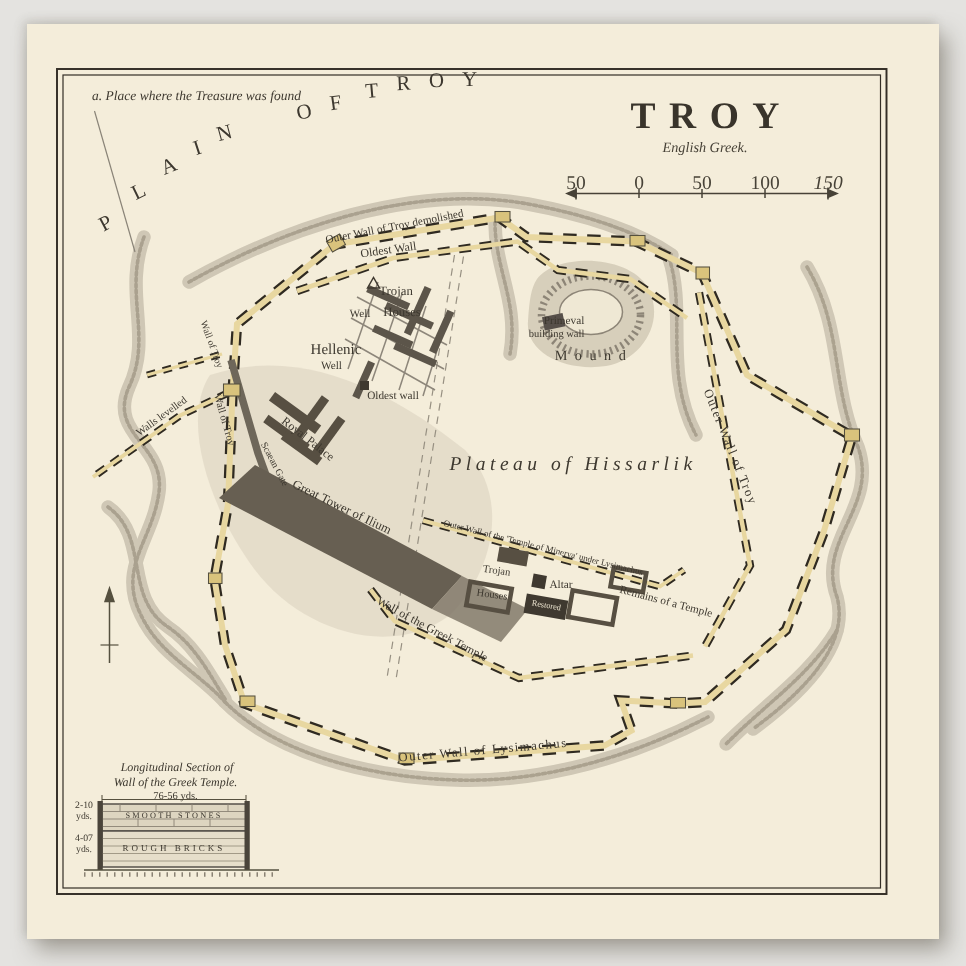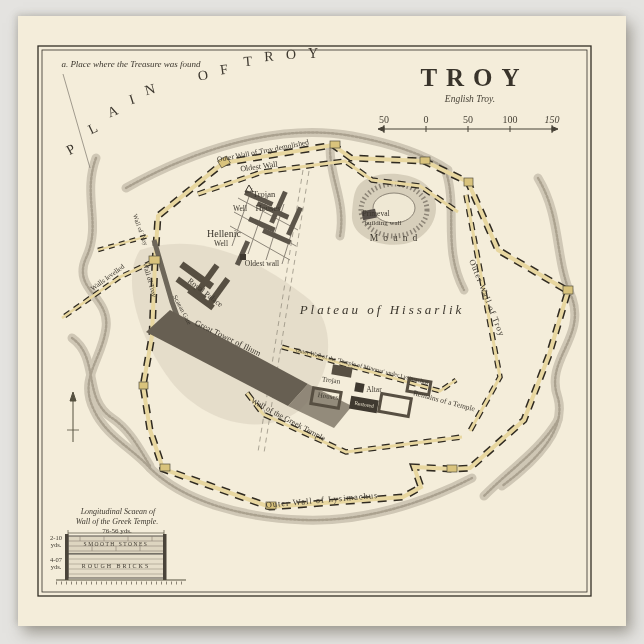--- a/index.html
+++ b/index.html
@@ -19,21 +19,21 @@
   .lbl{
     position:absolute;white-space:nowrap;color:#3d382f;
     font-family:"Liberation Serif", serif;line-height:1;
     transform-origin:center center;
   }
   .title-block{position:absolute;left:360px;top:64px;width:220px;text-align:center;color:#39342b;}
   .t-main{font-size:25px;font-weight:bold;letter-spacing:9px;text-indent:9px;}
   .t-sub{font-size:8.5px;letter-spacing:.6px;margin-top:4px;color:#474237;}
   .t-feet{font-size:9.5px;font-style:italic;margin-top:2px;color:#474237;}
   #scale-ticks{position:absolute;left:360px;top:114px;width:220px;height:12px;}
-  #scale-ticks span{position:absolute;font-size:10px;color:#474237;transform:translateX(-50%);}
+  #scale-ticks span{position:absolute;font-size:13px;color:#474237;transform:translateX(-50%);}
 </style>
 </head>
 <body>
 
 <div id="page">
   <div class="poster"></div>
 
   <svg class="map" viewBox="0 0 644 644">
 
     <g fill="none" stroke-linecap="round">
@@ -191,21 +191,21 @@
     </g>
 
     <g fill="none" stroke="#332e26">
       <rect x="38" y="46" width="553" height="550" stroke-width="1.3"></rect>
       <rect x="42" y="50" width="545" height="542" stroke-width=".8"></rect>
     </g>
   </svg>
 
   <div class="title-block">
     <div class="t-main">TROY</div>
-    <div class="t-feet">English Troy.</div>
+    <div class="t-feet">English Greek.</div>
   </div>
   <div id="scale-ticks">
       <span style="left: 24px; top: 0px;">50</span>
       <span style="left: 66px; top: 0px;">0</span>
       <span style="left: 108px; top: 0px;">50</span>
       <span style="left: 150px; top: 0px;">100</span>
       <span style="left: 192px; top: 0px; font-style: italic;">150</span>
     </div>
 
   <div id="label-layer">
@@ -222,40 +222,40 @@
       <div class="lbl" style="left: 291px; top: 55px; font-size: 14px; transform: translate(-50%, -50%) rotate(-1deg);">O</div>
       <div class="lbl" style="left: 313px; top: 54px; font-size: 14px; transform: translate(-50%, -50%) rotate(0deg);">Y</div>
       <div class="lbl" style="left: 263px; top: 151px; font-size: 7.5px; transform: translate(-50%, -50%) rotate(-11deg);">Outer Wall of Troy demolished</div>
       <div class="lbl" style="left: 259px; top: 167px; font-size: 8px; transform: translate(-50%, -50%) rotate(-8deg);">Oldest Wall</div>
       <div class="lbl" style="left: 264px; top: 194px; font-size: 8.5px; transform: translate(-50%, -50%) rotate(0deg);">Trojan</div>
       <div class="lbl" style="left: 240px; top: 209px; font-size: 7.5px; transform: translate(-50%, -50%) rotate(0deg);">Well</div>
       <div class="lbl" style="left: 268px; top: 208px; font-size: 8.5px; transform: translate(-50%, -50%) rotate(0deg);">Houses</div>
       <div class="lbl" style="left: 224px; top: 234px; font-size: 10px; transform: translate(-50%, -50%) rotate(0deg);">Hellenic</div>
       <div class="lbl" style="left: 221px; top: 244px; font-size: 7.5px; transform: translate(-50%, -50%) rotate(0deg);">Well</div>
       <div class="lbl" style="left: 376px; top: 214px; font-size: 7.5px; transform: translate(-50%, -50%) rotate(0deg);">Primeval</div>
-      <div class="lbl" style="left: 371px; top: 223px; font-size: 7px; transform: translate(-50%, -50%) rotate(0deg); margin-left: 12px;">building wall</div>
+      <div class="lbl" style="left: 371px; top: 223px; font-size: 7px; transform: translate(-50%, -50%) rotate(0deg);">building wall</div>
       <div class="lbl" style="left: 396px; top: 239px; font-size: 9.5px; transform: translate(-50%, -50%) rotate(0deg); letter-spacing: 5px;">Mound</div>
       <div class="lbl" style="left: 262px; top: 264px; font-size: 7.5px; transform: translate(-50%, -50%) rotate(0deg);">Oldest wall</div>
       <div class="lbl" style="left: 367px; top: 309px; font-size: 13px; transform: translate(-50%, -50%) rotate(0deg); font-style: italic; letter-spacing: 3px; margin-left: 15px;">Plateau of Hissarlik</div>
       <div class="lbl" style="left: 362px; top: 366px; font-size: 6px; transform: translate(-50%, -50%) rotate(14deg);">Outer Wall of the 'Temple of Minerva' under Lysimachus</div>
       <div class="lbl" style="left: 444px; top: 401px; font-size: 7.5px; transform: translate(-50%, -50%) rotate(15deg);">Remains of a Temple</div>
       <div class="lbl" style="left: 374px; top: 390px; font-size: 7.5px; transform: translate(-50%, -50%) rotate(0deg);">Altar</div>
       <div class="lbl" style="left: 331px; top: 381px; font-size: 7px; transform: translate(-50%, -50%) rotate(8deg);">Trojan</div>
       <div class="lbl" style="left: 328px; top: 397px; font-size: 7px; transform: translate(-50%, -50%) rotate(8deg);">Houses</div>
       <div class="lbl" style="left: 364px; top: 405px; font-size: 5.5px; transform: translate(-50%, -50%) rotate(10deg); color: rgb(236, 228, 207);">Restored</div>
       <div class="lbl" style="left: 288px; top: 420px; font-size: 8px; transform: translate(-50%, -50%) rotate(28deg);">Wall of the Greek Temple</div>
       <div class="lbl" style="left: 228px; top: 338px; font-size: 8.5px; transform: translate(-50%, -50%) rotate(26deg);">Great Tower of Ilium</div>
       <div class="lbl" style="left: 205px; top: 293px; font-size: 8px; transform: translate(-50%, -50%) rotate(38deg);">Royal Palace</div>
       <div class="lbl" style="left: 182px; top: 310px; font-size: 6.5px; transform: translate(-50%, -50%) rotate(62deg);">Scaean Gate</div>
       <div class="lbl" style="left: 108px; top: 278px; font-size: 7px; transform: translate(-50%, -50%) rotate(-36deg);">Walls levelled</div>
       <div class="lbl" style="left: 149px; top: 280px; font-size: 7px; transform: translate(-50%, -50%) rotate(74deg);">Wall of Troy</div>
       <div class="lbl" style="left: 140px; top: 230px; font-size: 6.5px; transform: translate(-50%, -50%) rotate(70deg);">Wall of Troy</div>
       <div class="lbl" style="left: 487px; top: 298px; font-size: 8.5px; transform: translate(-50%, -50%) rotate(68deg); letter-spacing: 1px;">Outer Wall of Troy</div>
       <div class="lbl" style="left: 322px; top: 500px; font-size: 8.5px; transform: translate(-50%, -50%) rotate(-5deg); letter-spacing: 1px;">Outer Wall of Lysimachus</div>
-      <div class="lbl" style="left: 118px; top: 512px; font-size: 8px; transform: translate(-50%, -50%) rotate(0deg); font-style: italic;">Longitudinal Scaean of</div>
+      <div class="lbl" style="left: 118px; top: 512px; font-size: 8px; transform: translate(-50%, -50%) rotate(0deg); font-style: italic;">Longitudinal Section of</div>
       <div class="lbl" style="left: 117px; top: 522px; font-size: 8px; transform: translate(-50%, -50%) rotate(0deg); font-style: italic;">Wall of the Greek Temple.</div>
       <div class="lbl" style="left: 117px; top: 531px; font-size: 7px; transform: translate(-50%, -50%) rotate(0deg);">76-56 yds.</div>
       <div class="lbl" style="left: 116px; top: 545px; font-size: 5.5px; transform: translate(-50%, -50%) rotate(0deg); letter-spacing: 1.5px; color: rgb(63, 58, 49);">SMOOTH STONES</div>
       <div class="lbl" style="left: 116px; top: 566px; font-size: 6px; transform: translate(-50%, -50%) rotate(0deg); letter-spacing: 2px; color: rgb(63, 58, 49);">ROUGH BRICKS</div>
       <div class="lbl" style="left: 56px; top: 538px; font-size: 6.5px; transform: translate(-50%, -50%) rotate(0deg);">2-10</div>
       <div class="lbl" style="left: 56px; top: 545px; font-size: 6.5px; transform: translate(-50%, -50%) rotate(0deg);">yds.</div>
       <div class="lbl" style="left: 56px; top: 560px; font-size: 6.5px; transform: translate(-50%, -50%) rotate(0deg);">4-07</div>
       <div class="lbl" style="left: 56px; top: 567px; font-size: 6.5px; transform: translate(-50%, -50%) rotate(0deg);">yds.</div>
     </div>
 </div>

